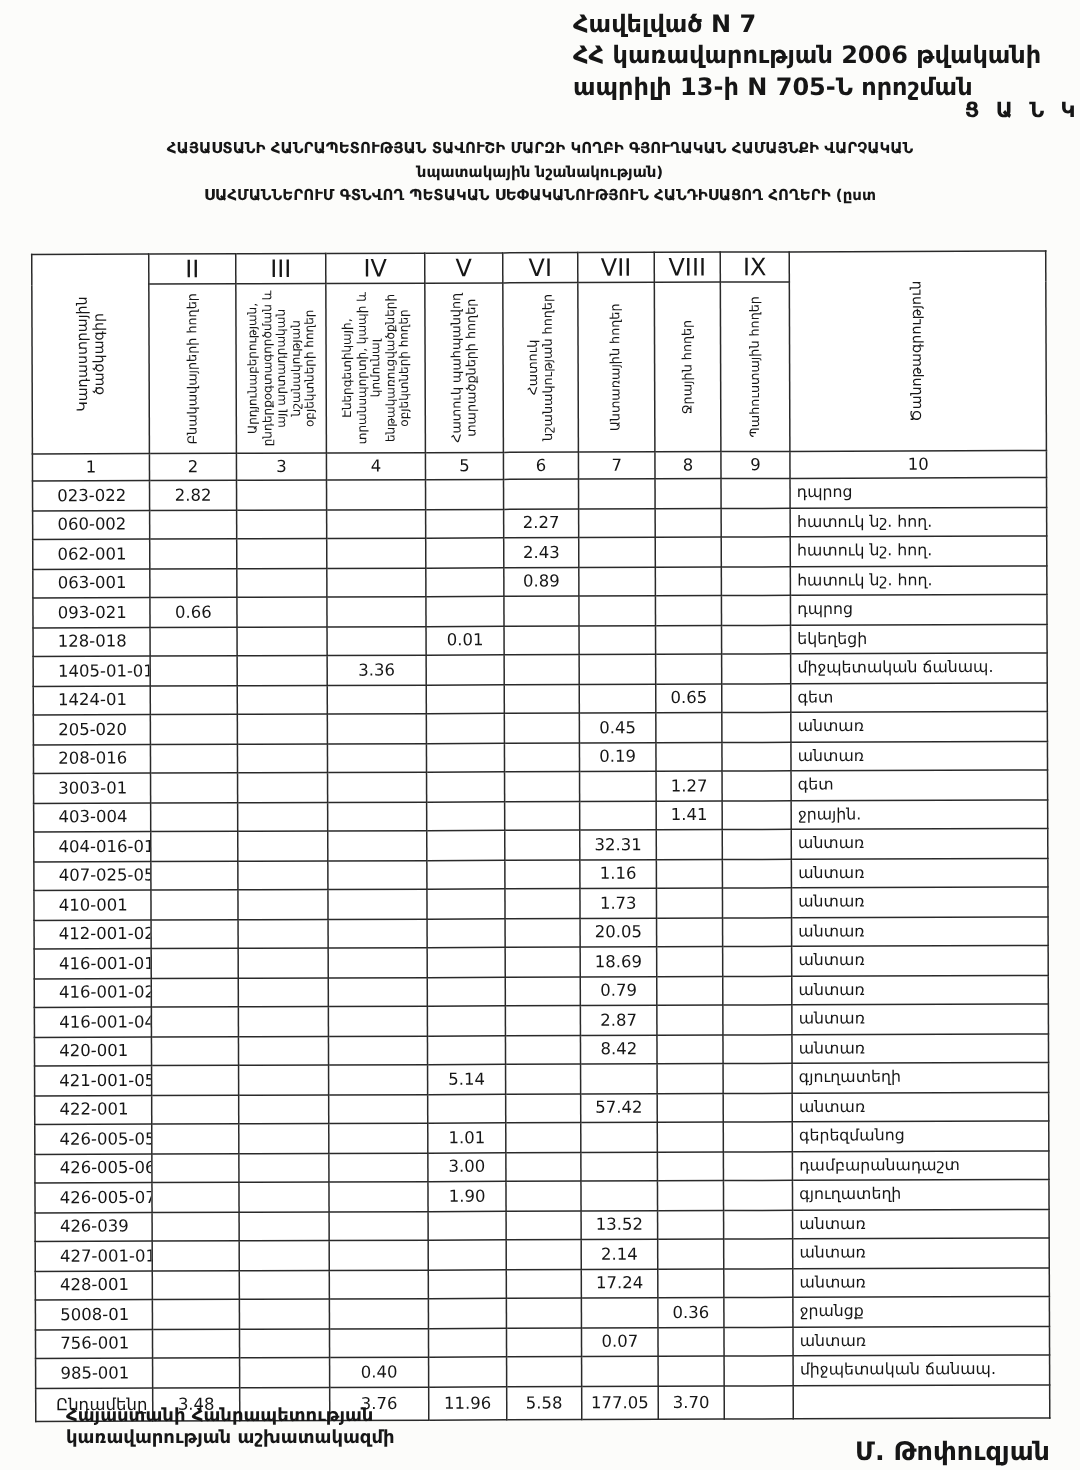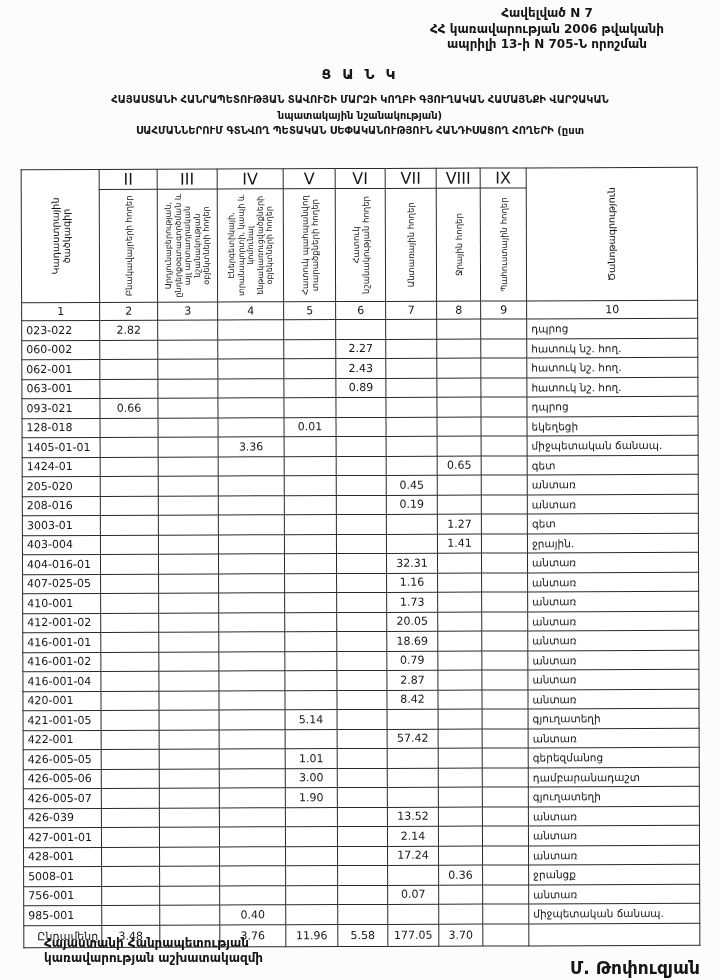--- a/index.html
+++ b/index.html
@@ -6,25 +6,25 @@
   body{
     width:720px;height:980px;
     background:#fcfcfa;
     font-family:"DejaVu Sans",sans-serif;
     color:#161616;
     position:relative;
     overflow:hidden;
   }
   .appendix{
     position:absolute; top:6px; right:8px; width:330px;
-    text-align:center; font-size:12px; font-weight:bold; line-height:1.3;
+    text-align:left; font-size:16px; font-weight:bold; line-height:1.3;
   }
   .doc-title{
     position:absolute; top:66px; left:0; width:720px;
-    text-align:center; font-size:14px; font-weight:bold; letter-spacing:3px;
+    text-align:right; font-size:14px; font-weight:bold; letter-spacing:3px;
   }
   .doc-subtitle{
     position:absolute; top:92px; left:10px; width:700px;
     text-align:center; font-size:10px; font-weight:bold; line-height:1.55;
   }
   .table-wrap{
     position:absolute; top:168px; left:22px;
     transform:rotate(-0.2deg);
   }
   table{border-collapse:collapse; table-layout:fixed; width:676px; background:#fff;}
@@ -42,21 +42,21 @@
   #h2 .ri{width:104px;height:50px;}
   #h3 .ri{width:106px;height:56px;font-size:8px;}
   #h4 .ri{width:106px;height:60px;font-size:8px;}
   #h5 .ri{width:104px;height:46px;}
   #h6 .ri{width:104px;height:44px;}
   #h7 .ri{width:104px;height:42px;}
   #h8 .ri{width:104px;height:38px;}
   #h9 .ri{width:104px;height:40px;}
   #h10 .ri{width:130px;height:40px;font-size:9.5px;}
   tbody td{height:18.5px;}
-  tbody td.code{text-align:left; padding-left:4px; font-size:11px;}
+  tbody td.code{text-align:left; padding-left:16px; font-size:11px;}
   tbody td.num{text-align:center; font-size:11px;}
   tbody td.note{text-align:left; padding-left:4px; font-size:10.5px;}
   tr.totals td{height:21px;}
   tr.totals td.code{text-align:center; padding-left:12px;}
   .footer{
     position:absolute; top:936px; left:44px;
     font-size:12px; font-weight:bold; line-height:1.22;
   }
   .signature{
     position:absolute; top:958px; right:20px;

